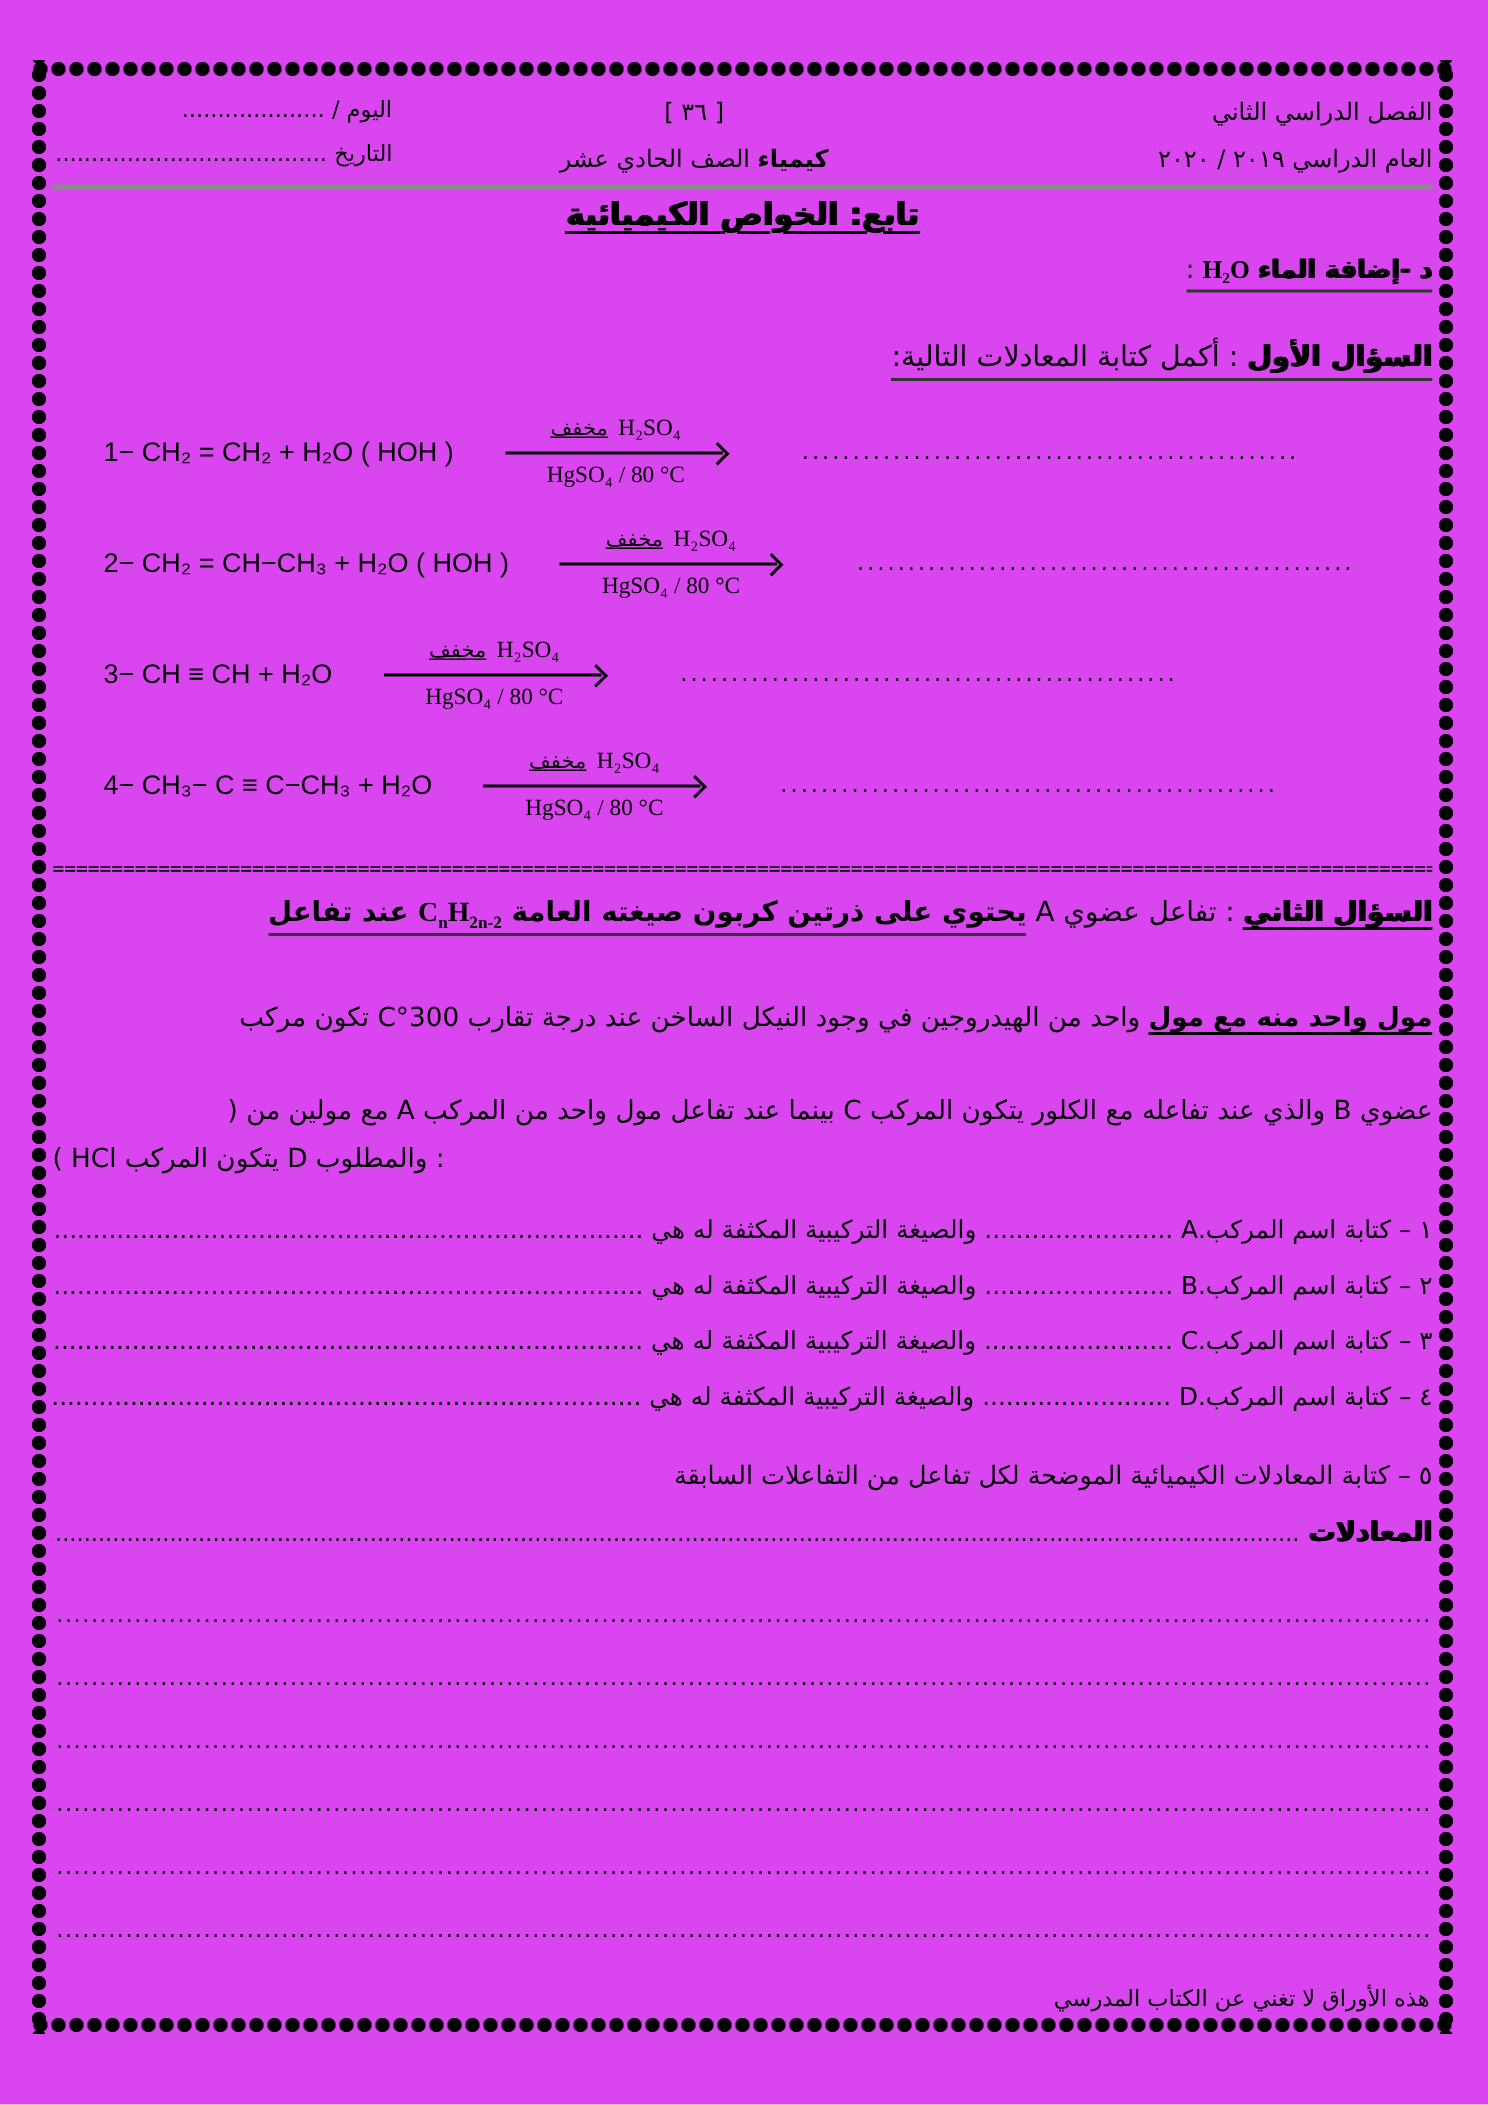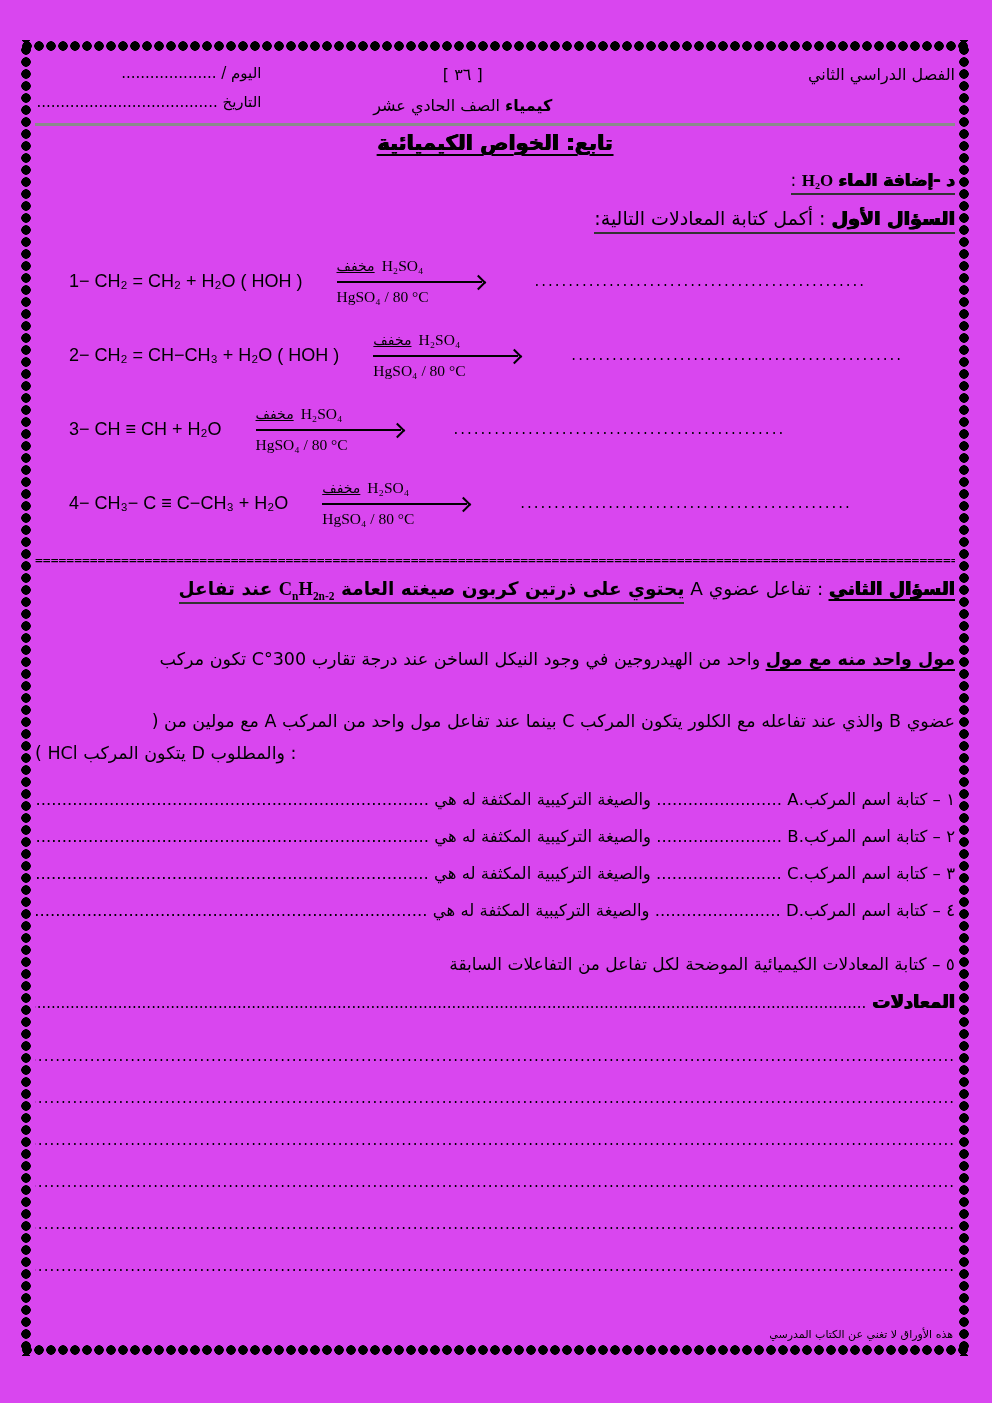--- a/index.html
+++ b/index.html
@@ -23,26 +23,26 @@
 
   .header{display:flex;align-items:flex-start;padding-top:6px;font-size:16px;line-height:1.95;}
   .h-left{width:27%;padding-right:22px;box-sizing:border-box;}
   .h-left div{white-space:nowrap;overflow:hidden;font-size:15px;}
   .h-center{width:39%;text-align:center;}
   .h-right{width:34%;}
   .grayline{height:3px;background:#8a8a8a;margin:2px -15px 0;}
 
   .title-row{text-align:center;font-size:21px;margin-top:5px;height:30px;}
   .secd{font-size:17px;margin-top:9px;height:31px;}
-  .q1h{font-size:19px;margin-top:6px;height:31px;text-align:right;}
+  .q1h{font-size:19px;margin-top:26px;height:31px;text-align:right;}
 
   .eq{display:flex;direction:ltr;align-items:center;margin-top:12px;height:62px;
       padding-left:34px;font-size:18px;gap:16px;}
   .eq-lhs{white-space:pre;font-family:"Liberation Sans","DejaVu Sans",sans-serif;}
-  .arrow-block{display:inline-flex;flex-direction:column;margin:0 14px 0 18px;
+  .arrow-block{display:inline-flex;flex-direction:column;align-items:center;margin:0 14px 0 18px;
       font-family:"Liberation Serif","DejaVu Serif","DejaVu Sans",serif;font-size:15.5px;line-height:1.25;}
   .arrow-top{display:flex;direction:ltr;gap:7px;align-items:baseline;}
   .mukh{font-size:14px;text-decoration:underline;font-family:"DejaVu Sans",sans-serif;}
   .arrow-shaft{position:relative;align-self:stretch;height:11px;min-width:148px;}
   .arrow-shaft::before{content:"";position:absolute;left:0;right:3px;top:5px;height:2px;background:#000;}
   .arrow-shaft::after{content:"";position:absolute;right:1px;top:1px;width:9px;height:9px;
       border-top:2px solid #000;border-right:2px solid #000;transform:rotate(45deg);}
   .eq-dots{width:332px;overflow:hidden;white-space:nowrap;margin-left:20px;
       font-size:15px;letter-spacing:2px;}
 
@@ -56,21 +56,21 @@
   .l4{margin-top:4px;direction:ltr;}
   .item{direction:rtl;text-align:right;font-size:16.5px;margin-top:13px;line-height:24px;
       white-space:nowrap;overflow:hidden;}
   .item.first{margin-top:21px;}
   .item5{margin-top:28px;font-size:17px;}
   .meq{direction:rtl;text-align:right;margin-top:12px;white-space:nowrap;overflow:hidden;font-size:15px;}
   .meq-label{font-size:18px;margin-left:6px;}
   .ans{direction:rtl;text-align:right;white-space:nowrap;overflow:hidden;
       font-size:15px;letter-spacing:1px;line-height:20px;margin-top:22px;}
   .ans.first{margin-top:34px;}
-  .footer{position:absolute;right:17px;bottom:15px;font-size:11px;direction:rtl;}
+  .footer{position:absolute;right:17px;bottom:15px;font-size:15px;direction:rtl;}
 </style>
 </head>
 <body>
 
 <div class="page">
   <div class="frame">
     <div class="bedge b-top"></div>
     <div class="bedge b-bottom"></div>
     <div class="bedge b-left"></div>
     <div class="bedge b-right"></div>
@@ -81,20 +81,21 @@
         <div class="h-left">
           <div class="rtl">اليوم / ....................</div>
           <div class="rtl">التاريخ .........................................</div>
         </div>
         <div class="h-center">
           <div dir="ltr">[ ٣٦ ]</div>
           <div class="rtl" style="text-align:center;"><span class="bold">كيمياء</span><span> الصف الحادي عشر</span></div>
         </div>
         <div class="h-right rtl">
           <div>الفصل الدراسي الثاني</div>
+          <div>العام الدراسي ٢٠١٩ / ٢٠٢٠</div>
         </div>
       </div>
 
       <div class="grayline"></div>
 
       <div class="title-row">
         <span class="decor ul">تابع: الخواص الكيميائية</span>
       </div>
 
       <div class="secd rtl">

